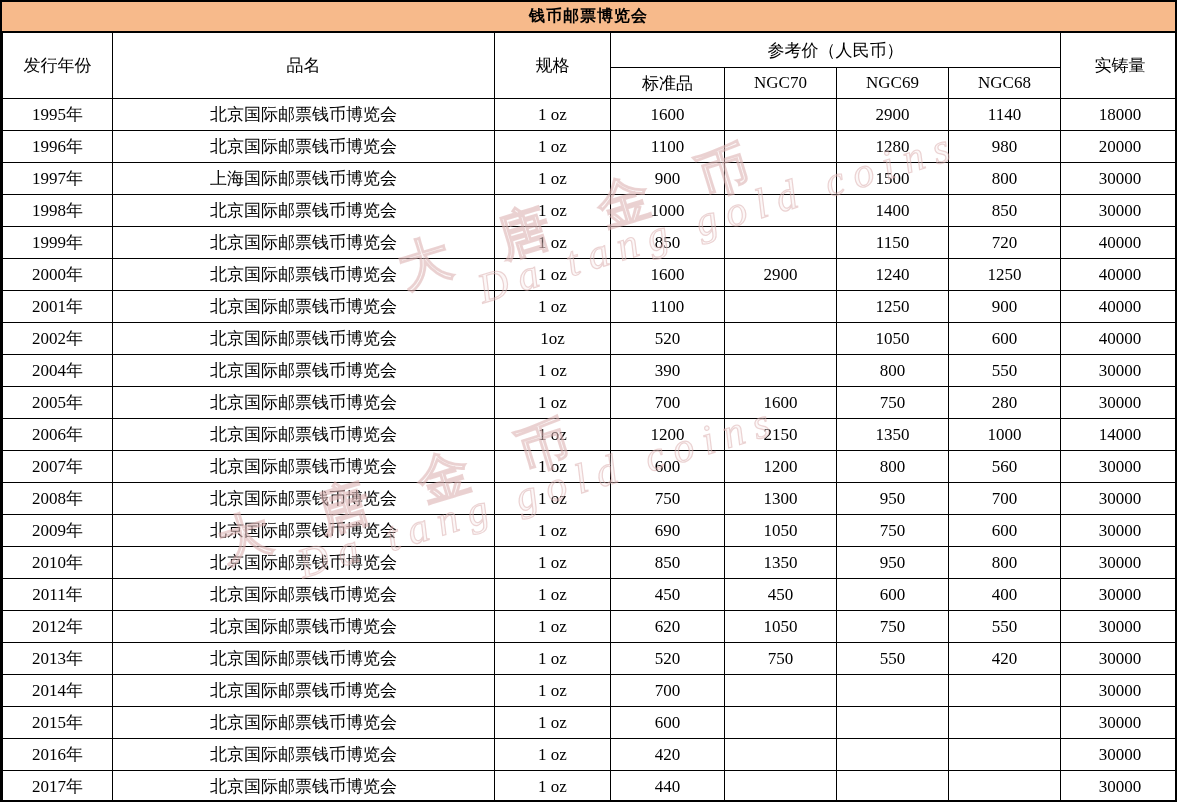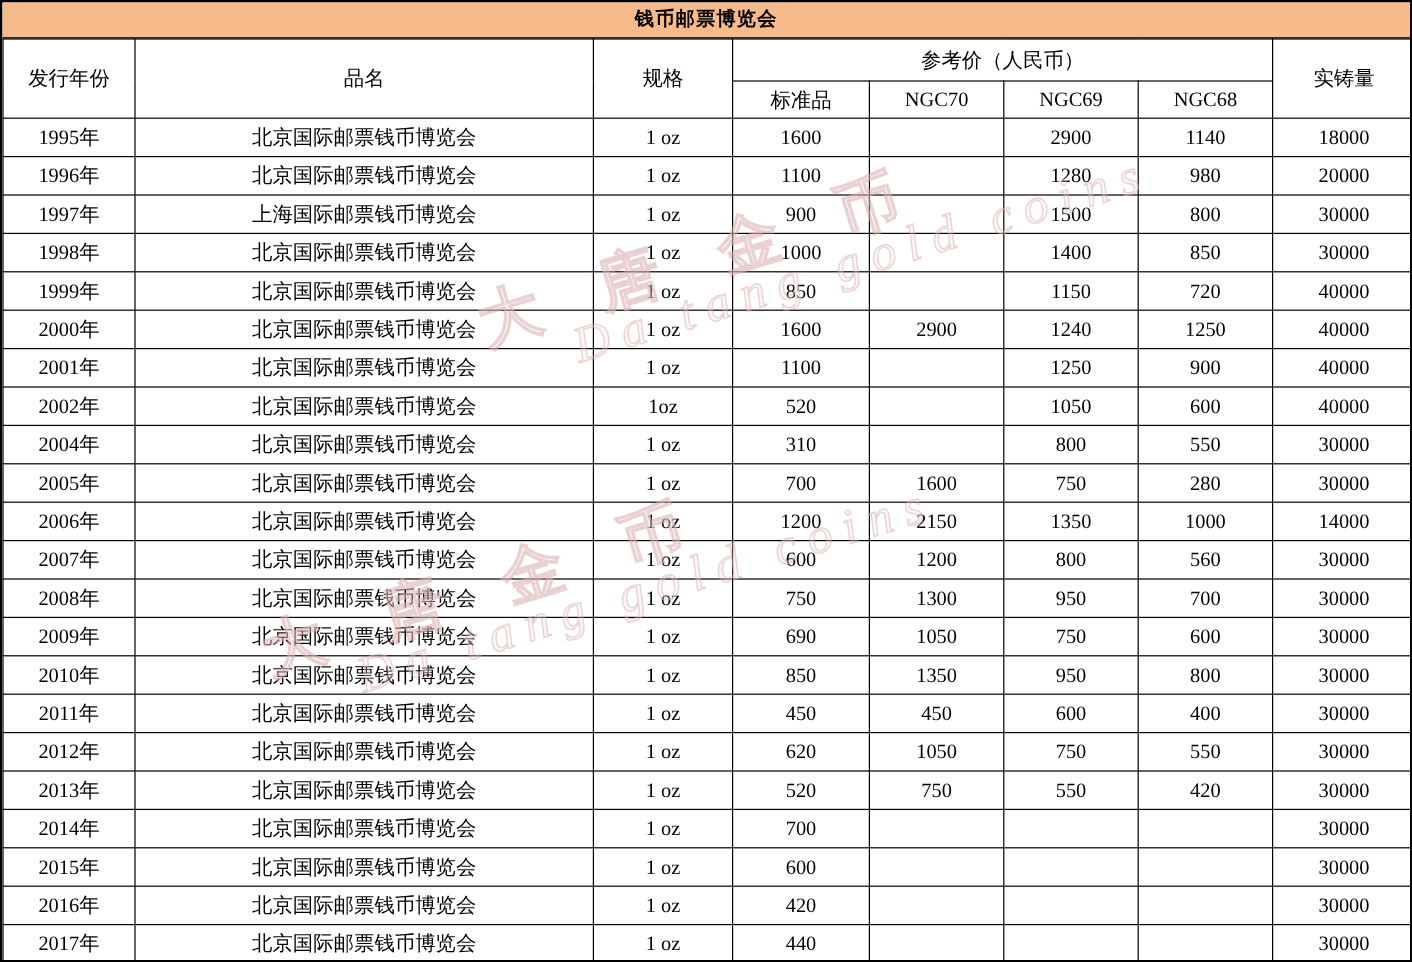--- a/index.html
+++ b/index.html
@@ -174,21 +174,21 @@
           <td>520</td>
           <td></td>
           <td>1050</td>
           <td>600</td>
           <td>40000</td>
         </tr>
         <tr>
           <td>2004年</td>
           <td>北京国际邮票钱币博览会</td>
           <td>1 oz</td>
-          <td>310</td>
+          <td>390</td>
           <td></td>
           <td>800</td>
           <td>550</td>
           <td>30000</td>
         </tr>
         <tr>
           <td>2005年</td>
           <td>北京国际邮票钱币博览会</td>
           <td>1 oz</td>
           <td>700</td>

